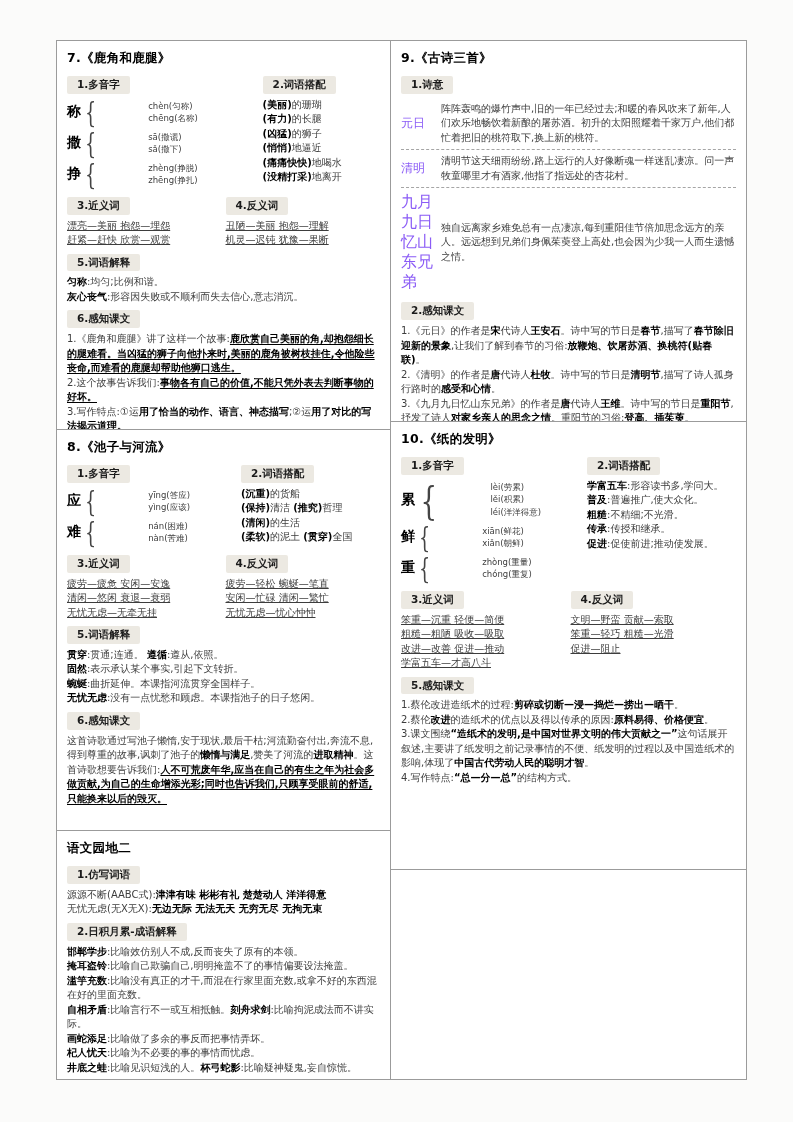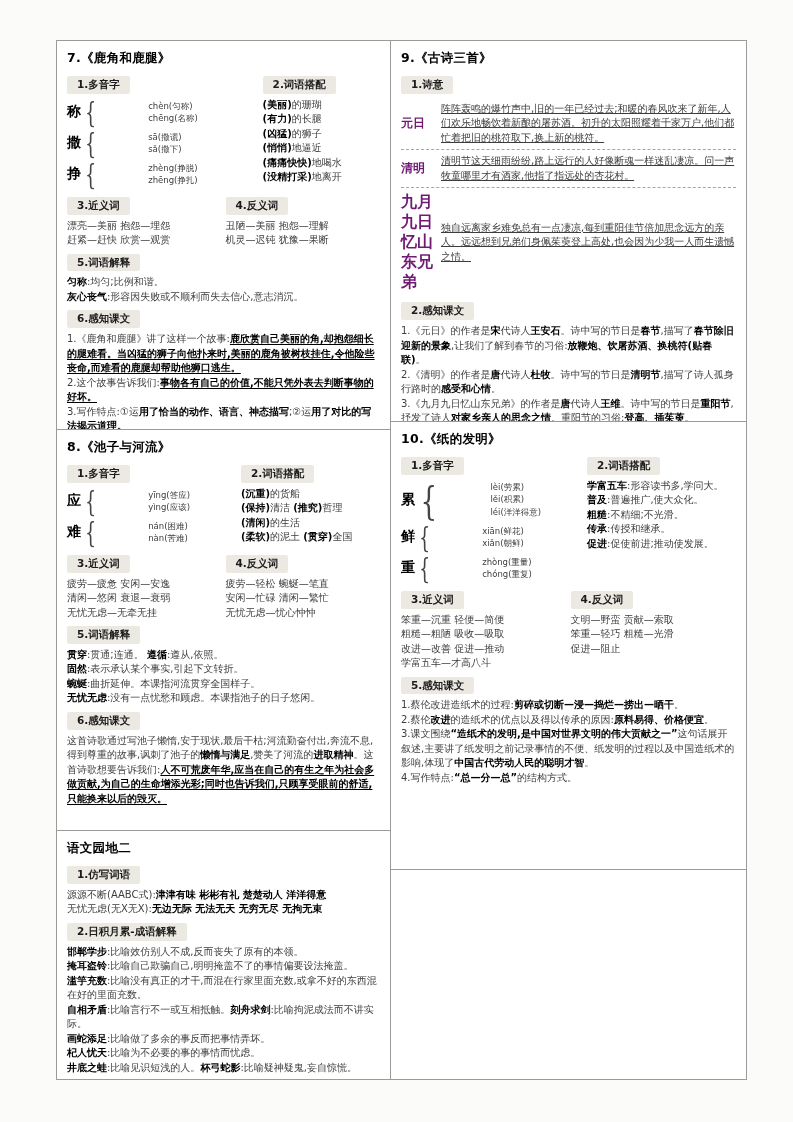--- a/index.html
+++ b/index.html
@@ -35,44 +35,44 @@
     display:inline-block;
     background:var(--header-bg,#ece9e2);
     color:#1b1b1b; font-weight:bold;
     font-size:10.5px; line-height:1.5;
     padding:1px 10px; border-radius:2px;
     margin:2px 0 4px;
   }
   .row2 { display:flex; column-gap:4px; margin-bottom:3px; }
   .cell { min-width:0; }
   .w62{width:62%;} .w38{width:38%;}
-  .w50{width:50%;}
+  .w50{width:50%;text-decoration:underline;}
   .w55{width:55%;} .w45{width:45%;}
   .full { margin-bottom:3px; }
 
   .line { font-size:10px; line-height:1.45; color:#3d3d3d; }
   b { color:#000; font-weight:bold; }
   b.u { text-decoration:underline; text-underline-offset:2px; }
 
   .polys { display:flex; flex-wrap:wrap; align-items:flex-start; }
   .poly { display:flex; align-items:center; margin:1px 8px 3px 0; }
   .pchar { font-size:14px; font-weight:bold; color:#000; margin-right:1px; }
   .pbrace { font-family:"DejaVu Serif","Liberation Serif",serif; font-weight:normal; color:#444;
             line-height:1; display:inline-block; transform:scaleX(.65); margin-right:1px; }
   .poly.n2 .pbrace { font-size:27px; }
   .poly.n3 .pbrace { font-size:40px; }
   .preads { display:flex; flex-direction:column;margin-left:48px; }
   .pread { font-size:8.5px; line-height:1.5; white-space:nowrap; color:#3d3d3d; }
 
   .shiyi { margin-bottom:2px; }
   .shiyi-row { display:flex; align-items:center; padding:4px 0; border-bottom:1px dashed #a5a5a5; }
   .shiyi-row:last-child { border-bottom:none; }
-  .shiyi-label { flex:0 0 40px; width:40px; font-weight:bold; font-size:12px; color:#701a75; line-height:1.25; }
+  .shiyi-label { flex:0 0 40px; width:40px; font-weight:normal; font-size:12px; color:#8b5cf6; line-height:1.25; }
   .shiyi-label.small { font-size:16px; }
-  .shiyi-text { flex:1;text-decoration:underline; }
+  .shiyi-text { flex:1; }
 </style>
 </head>
 <body>
 
 <div class="sheet">
 
   <div class="col col-left">
 
     <section class="sec" id="sec7">
       <h2 class="title">7.《鹿角和鹿腿》</h2>

